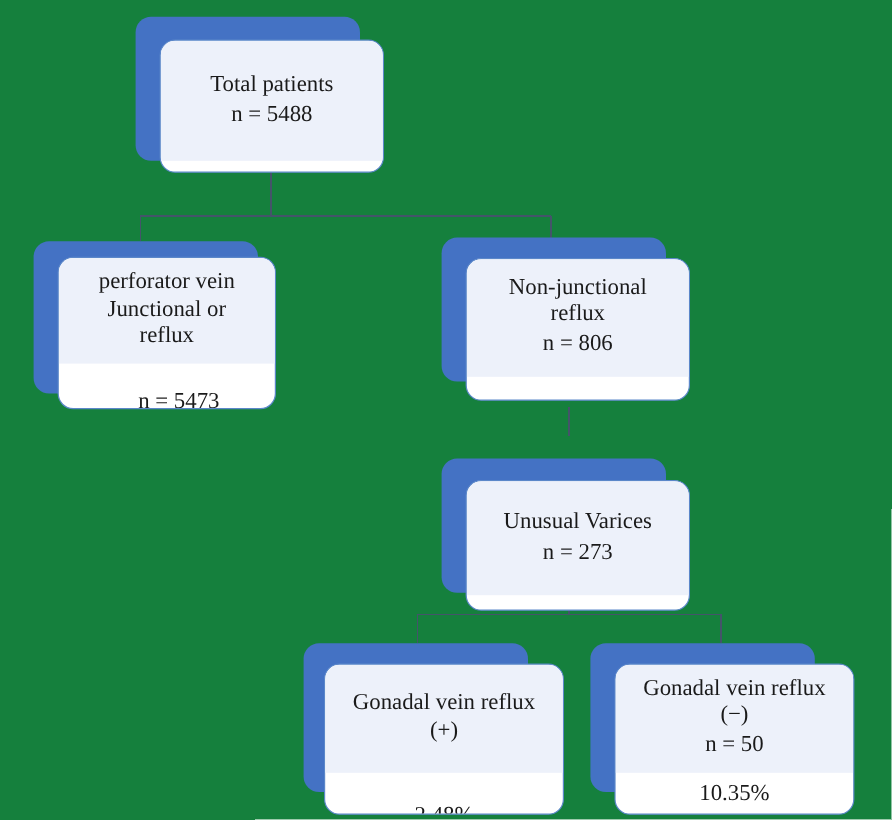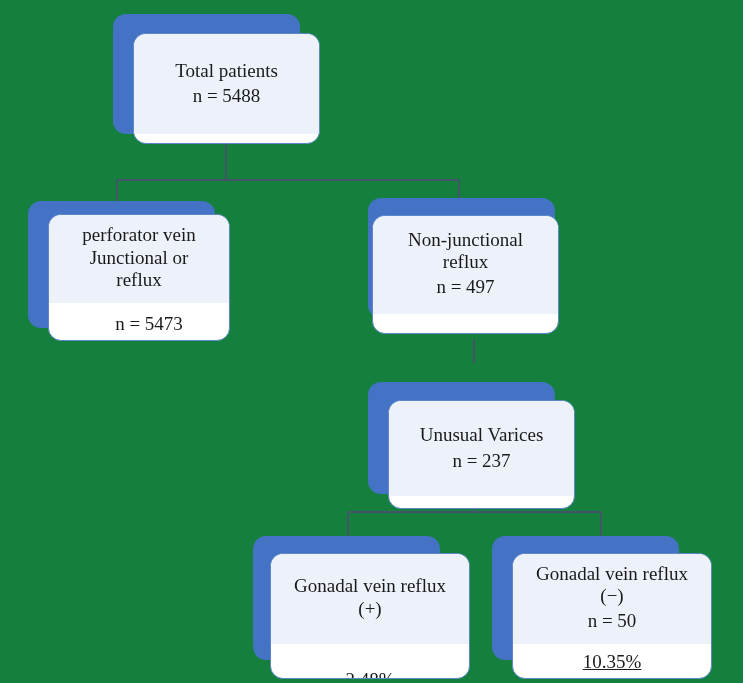--- a/index.html
+++ b/index.html
@@ -92,43 +92,43 @@
   
   #node-total .shadow-plate { width: 187px; height: 120px; }
   #node-total .card { left: 20px; top: 19px; width: 187px; height: 111px; }
   #node-total .card-inner { top: 0; height: 100px; }
   #node-total .text-stack { bottom: 11px; }
 
   #node-junctional .shadow-plate { width: 187px; height: 127px; }
   #node-junctional .card { left: 20px; top: 13px; width: 182px; height: 127px; }
   #node-junctional .card-inner { top: 0; height: 88px; }
   #node-junctional .text-stack { bottom: 39px; }
-  #node-junctional .tail { top: 89px; height: 39px; padding-left: 20px; }
+  #node-junctional .tail { top: 100px; height: 39px; padding-left: 20px; }
 
   #node-nonjunctional .shadow-plate { width: 187px; height: 120px; }
-  #node-nonjunctional .card { left: 4px; top: 17px; width: 187px; height: 119px; padding-left: 24px; }
+  #node-nonjunctional .card { left: 20px; top: 17px; width: 187px; height: 119px; padding-left: 24px; }
   #node-nonjunctional .card-inner { top: 0; height: 98px; }
   #node-nonjunctional .text-stack { bottom: 21px; }
 
   #node-varices .shadow-plate { width: 187px; height: 112px; }
   #node-varices .card { left: 20px; top: 18px; width: 187px; height: 109px; }
   #node-varices .card-inner { top: 0; height: 95px; }
   #node-varices .text-stack { bottom: 14px; }
 
   #node-gonadal-pos .shadow-plate { width: 187px; height: 124px; }
   #node-gonadal-pos .card { left: 17px; top: 17px; width: 200px; height: 126px; }
   #node-gonadal-pos .card-inner { top: 0; height: 90px; }
   #node-gonadal-pos .text-stack { bottom: 36px; }
   #node-gonadal-pos .tail { top: 108px; height: 36px; }
 
   #node-gonadal-neg .shadow-plate { width: 187px; height: 124px; }
   #node-gonadal-neg .card { left: 20px; top: 17px; width: 200px; height: 126px; }
   #node-gonadal-neg .card-inner { top: 0; height: 90px; }
   #node-gonadal-neg .text-stack { bottom: 36px; }
-  #node-gonadal-neg .tail { top: 90px; height: 36px; text-decoration: underline; }
+  #node-gonadal-neg .tail { top: 90px; height: 36px; }
 </style>
 </head>
 <body>
 
 <div id="flowchart-canvas">
 
   <svg id="connector-layer" width="743" height="683" viewBox="0 0 743 683">
     <g stroke="#44546A" stroke-width="1.4" fill="none" shape-rendering="crispEdges">
 
       <line x1="226" y1="143" x2="226" y2="180"></line>
@@ -171,32 +171,32 @@
     </div>
   </div>
 
   <div class="node" id="node-nonjunctional" style="left:368px; top:198px; width:215px; height:141px;">
     <div class="shadow-plate"></div>
     <div class="card">
       <div class="card-inner"></div>
       <div class="text-stack">
         <span class="line tight">Non-junctional</span>
         <span class="line tight">reflux</span>
-        <span class="line">n = 497</span>
+        <span class="line">n = 806</span>
       </div>
     </div>
   </div>
 
   <div class="node" id="node-varices" style="left:368px; top:382px; width:215px; height:134px;">
     <div class="shadow-plate"></div>
     <div class="card">
       <div class="card-inner"></div>
       <div class="text-stack">
         <span class="line">Unusual Varices</span>
-        <span class="line">n = 237</span>
+        <span class="line">n = 273</span>
       </div>
     </div>
   </div>
 
   <div class="node" id="node-gonadal-pos" style="left:253px; top:536px; width:224px; height:146px;">
     <div class="shadow-plate"></div>
     <div class="card">
       <div class="card-inner"></div>
       <div class="text-stack">
         <span class="line tight">Gonadal vein reflux</span>

